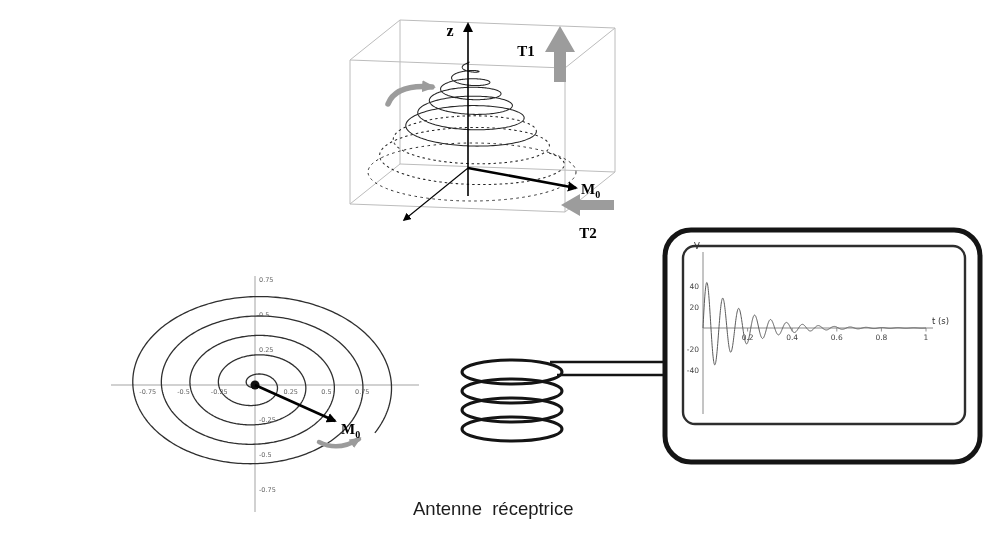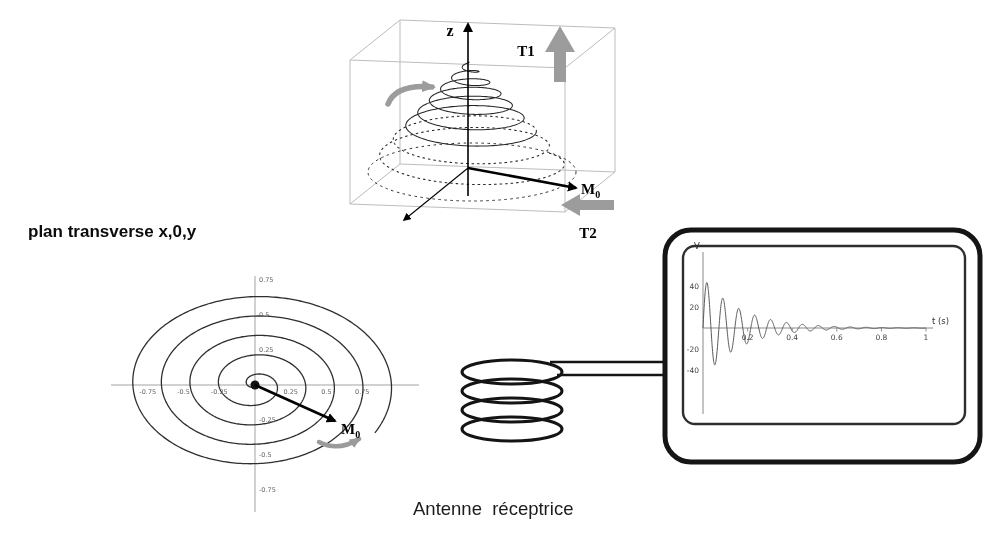--- a/index.html
+++ b/index.html
@@ -52,21 +52,20 @@
     <line x1="138" y1="168" x2="246" y2="188" stroke="#000" stroke-width="2.6" marker-end="url(#ab)"></line>
     <path d="M58,104 Q66,84 102,87" fill="none" stroke="#9c9c9c" stroke-width="5.5" stroke-linecap="round" marker-end="url(#agb)"></path>
     <polygon points="224,82 224,52 215,52 230,26 245,52 236,52 236,82" fill="#9c9c9c"></polygon>
     <polygon points="284,200 250,200 250,194 231,205 250,216 250,210 284,210" fill="#9c9c9c"></polygon>
     <text class="fig-label z" x="120" y="36" text-anchor="middle">z</text>
     <text class="fig-label" x="196" y="56" text-anchor="middle">T1</text>
     <text class="fig-label" x="258" y="238" text-anchor="middle">T2</text>
     <text class="m0" x="251" y="194"><tspan>M</tspan><tspan class="sub" dy="4">0</tspan></text>
   </svg>
 
-  <div class="abs transverse-title">plan transverse x,0,y</div>
 
   <svg class="abs" style="left:105px;top:272px" width="320" height="252">
     <defs>
       <marker id="as" markerUnits="userSpaceOnUse" markerWidth="10" markerHeight="10" refX="8" refY="5" orient="auto">
           <path d="M0,0L10,5L0,10Z" fill="#000"></path>
         </marker>
       <marker id="ags" markerUnits="userSpaceOnUse" markerWidth="12" markerHeight="10" refX="9" refY="5" orient="auto">
           <path d="M0,0L12,5L0,10Z" fill="#9b9b9b"></path>
         </marker>
     </defs>

